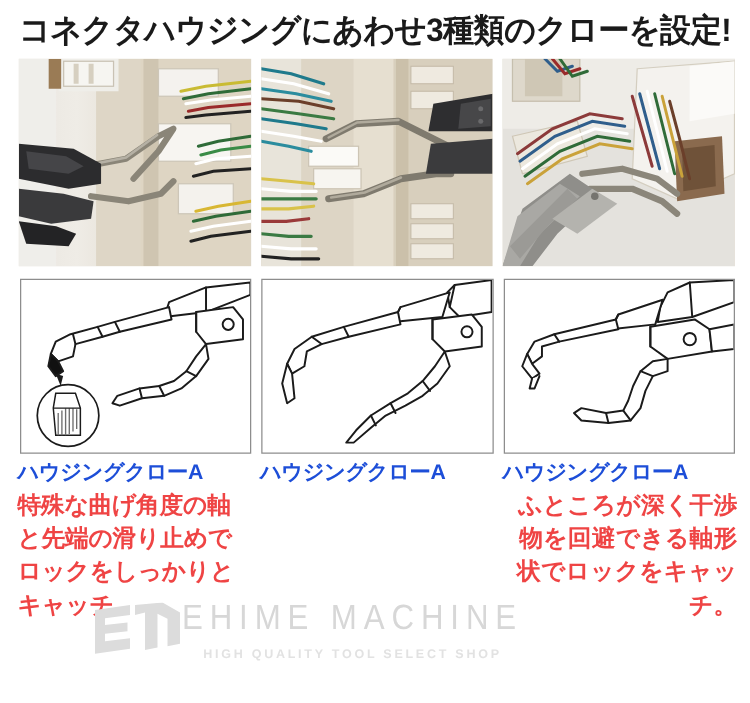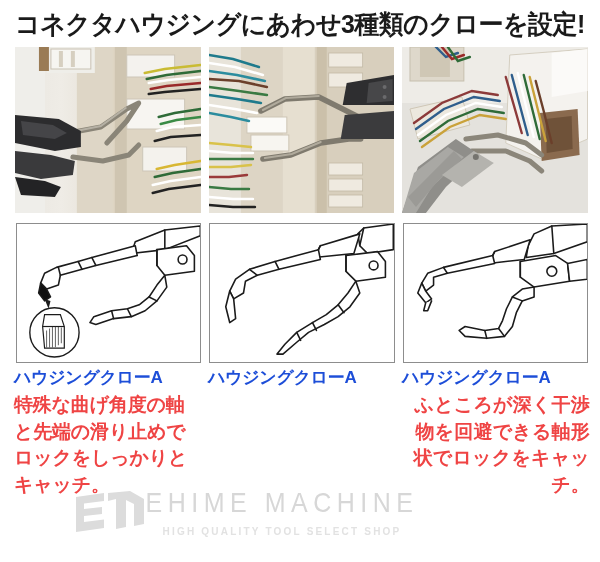--- a/index.html
+++ b/index.html
@@ -65,21 +65,21 @@
     font-size:19px;
     font-weight:700;
     color:#ef4444;
     line-height:1.42;
     letter-spacing:-0.2px;
   }
   .tcol.c p{letter-spacing:0.2px;text-align:right;}
   
   .watermark{
     position:absolute;left:0;top:482px;width:492px;height:62px;
-    display:flex;align-items:center;justify-content:center;
+    display:flex;align-items:flex-start;justify-content:center;
   }
   .wm-mark{width:72px;height:44px;}
   .wm-text{display:flex;flex-direction:column;align-items:center;}
   .wm-name{
     font-size:25px;
     letter-spacing:5.5px;
     color:#d7d7d7;
     font-weight:400;
     line-height:1;
     transform:scaleY(1.12);

